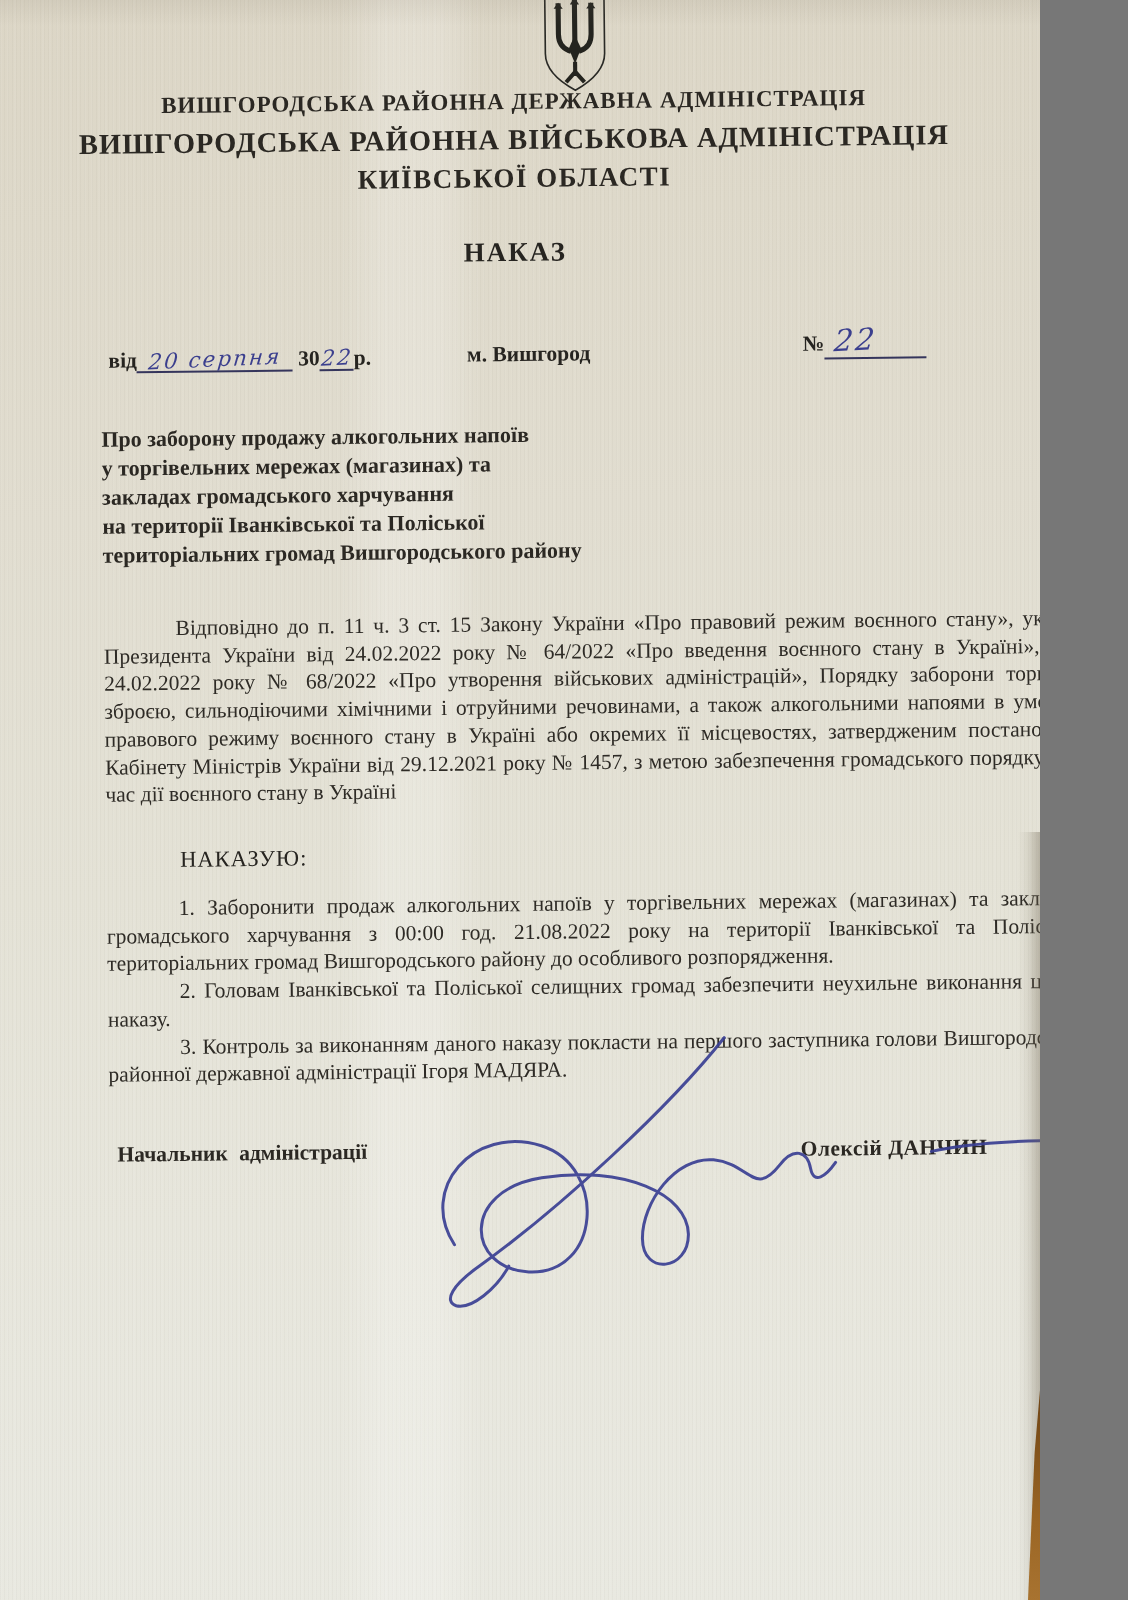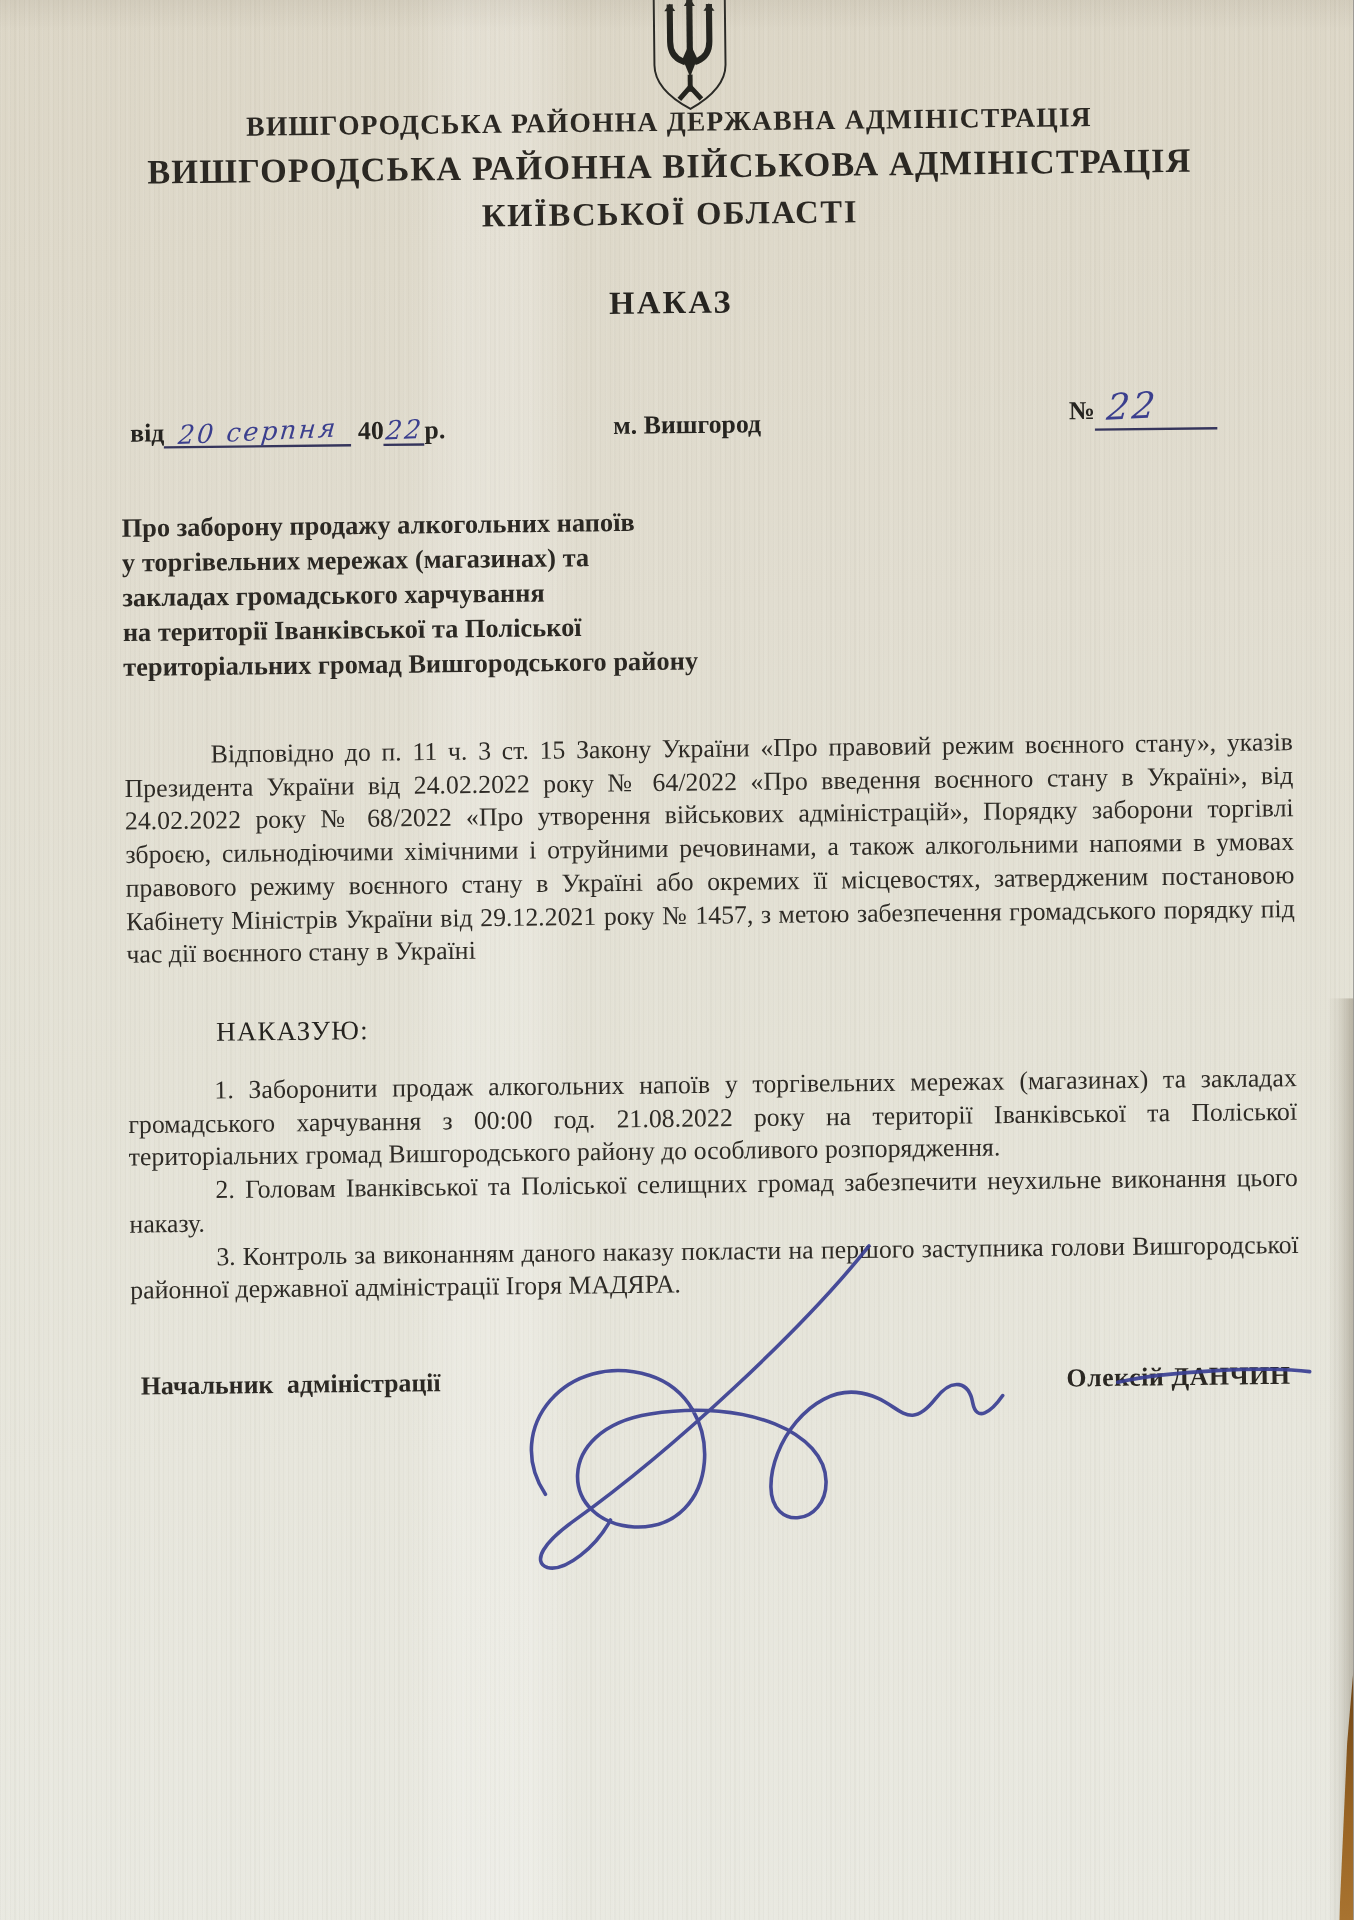--- a/index.html
+++ b/index.html
@@ -1,18 +1,18 @@
 <!DOCTYPE html>
 <html lang="uk"><head>
 <meta charset="utf-8">
 <style>
   html,body{margin:0;padding:0;background:#777;}
   .photo{
     position:relative;
-    width:1128px;height:1600px;
+    width:1040px;height:1600px;
     overflow:hidden;
     background:
       
       linear-gradient(90deg, rgba(255,255,255,0) 340px, rgba(255,255,255,0.20) 385px, rgba(255,255,255,0.20) 440px, rgba(255,255,255,0) 480px),
       
       repeating-linear-gradient(90deg, rgba(90,85,70,0.035) 0 1px, rgba(0,0,0,0) 1px 4px),
       repeating-linear-gradient(90deg, rgba(255,255,255,0.05) 0 2px, rgba(0,0,0,0) 2px 7px),
       
       linear-gradient(178deg, #dcd6c6 0%, #ded9ca 14%, #e1ddd0 32%, #e4e2d6 55%, #e7e6dc 75%, #e9e9e1 100%);
     font-family:"Liberation Serif","DejaVu Serif",serif;
@@ -112,21 +112,21 @@
 
     <div class="abs center hdr1">ВИШГОРОДСЬКА РАЙОННА ДЕРЖАВНА АДМІНІСТРАЦІЯ</div>
     <div class="abs center hdr2">ВИШГОРОДСЬКА РАЙОННА ВІЙСЬКОВА АДМІНІСТРАЦІЯ</div>
     <div class="abs center hdr3">КИЇВСЬКОЇ ОБЛАСТІ</div>
 
     <div class="abs center order-title">НАКАЗ</div>
 
     <div class="abs date-row">
       <div class="date-left">
         <span>від</span><span class="u date-fill"><span class="hand">20 серпня</span></span>
-        <span>40</span><span class="u yy-fill"><span class="hand">22</span></span><span>р.</span>
+        <span>30</span><span class="u yy-fill"><span class="hand">22</span></span><span>р.</span>
       </div>
       <div class="date-place">м. Вишгород</div>
       <div class="date-no">
         <span>№</span><span class="u no-fill"><span class="hand">22</span></span>
       </div>
     </div>
 
     <div class="abs subject">
       <div>Про заборону продажу алкогольних напоїв</div>
       <div>у торгівельних мережах (магазинах) та</div>

